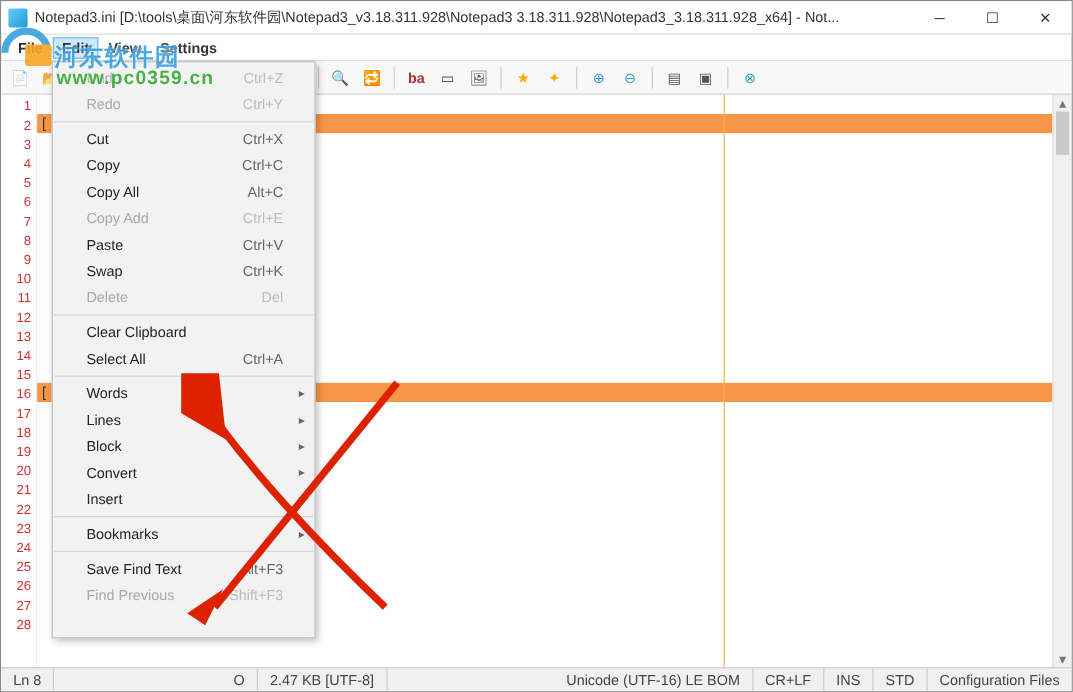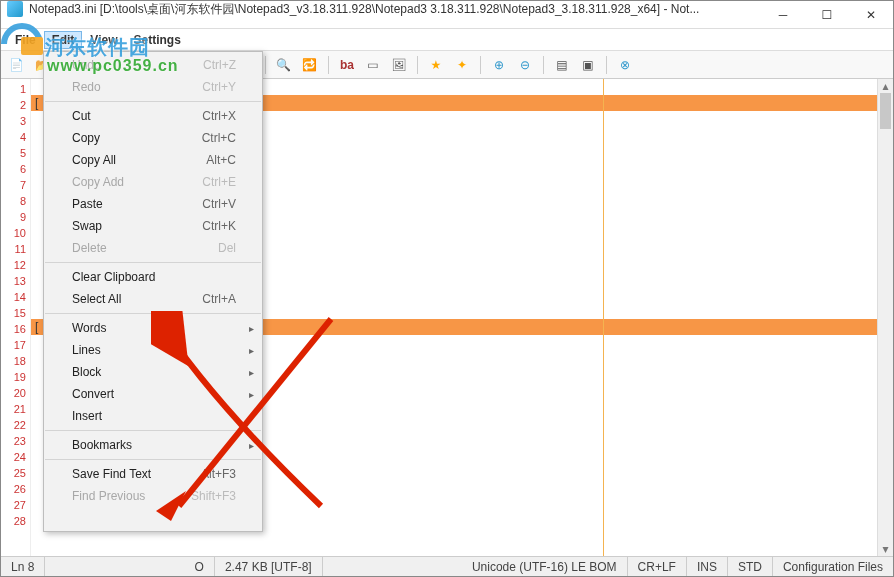--- a/index.html
+++ b/index.html
@@ -1,19 +1,19 @@
 <!DOCTYPE html>
 <html><head>
 <meta charset="utf-8">
 <style>
 * { margin: 0; padding: 0; box-sizing: border-box; font-family: "Segoe UI", Tahoma, sans-serif; font-size: 12px; }
 body { width: 894px; height: 577px; background: #fff; position: relative; overflow: hidden; border: 1px solid #888; }
 
 
-.titlebar { height: 28px; background: #fff; display: flex; align-items: flex-start; border-bottom: 1px solid #ddd; }
+.titlebar { height: 28px; background: #fff; display: flex; align-items: center; border-bottom: 1px solid #ddd; }
 .titlebar .app-icon { width: 16px; height: 16px; margin: 0 6px; background: linear-gradient(135deg,#6cf,#29c); border-radius: 2px; }
 .titlebar .title { flex: 1; color: #333; white-space: nowrap; overflow: hidden; }
 .winbtn { width: 44px; height: 28px; display: flex; align-items: center; justify-content: center; color: #333; }
 
 
 .menubar { height: 22px; display: flex; align-items: center; padding-left: 6px; border-bottom: 1px solid #ddd; font-weight: bold; }
 .menubar .menu-item { padding: 2px 8px; color: #333; }
 .menubar .menu-item.open { background: #cde8ff; border: 1px solid #7ab7e8; padding: 1px 7px; }
 
 

